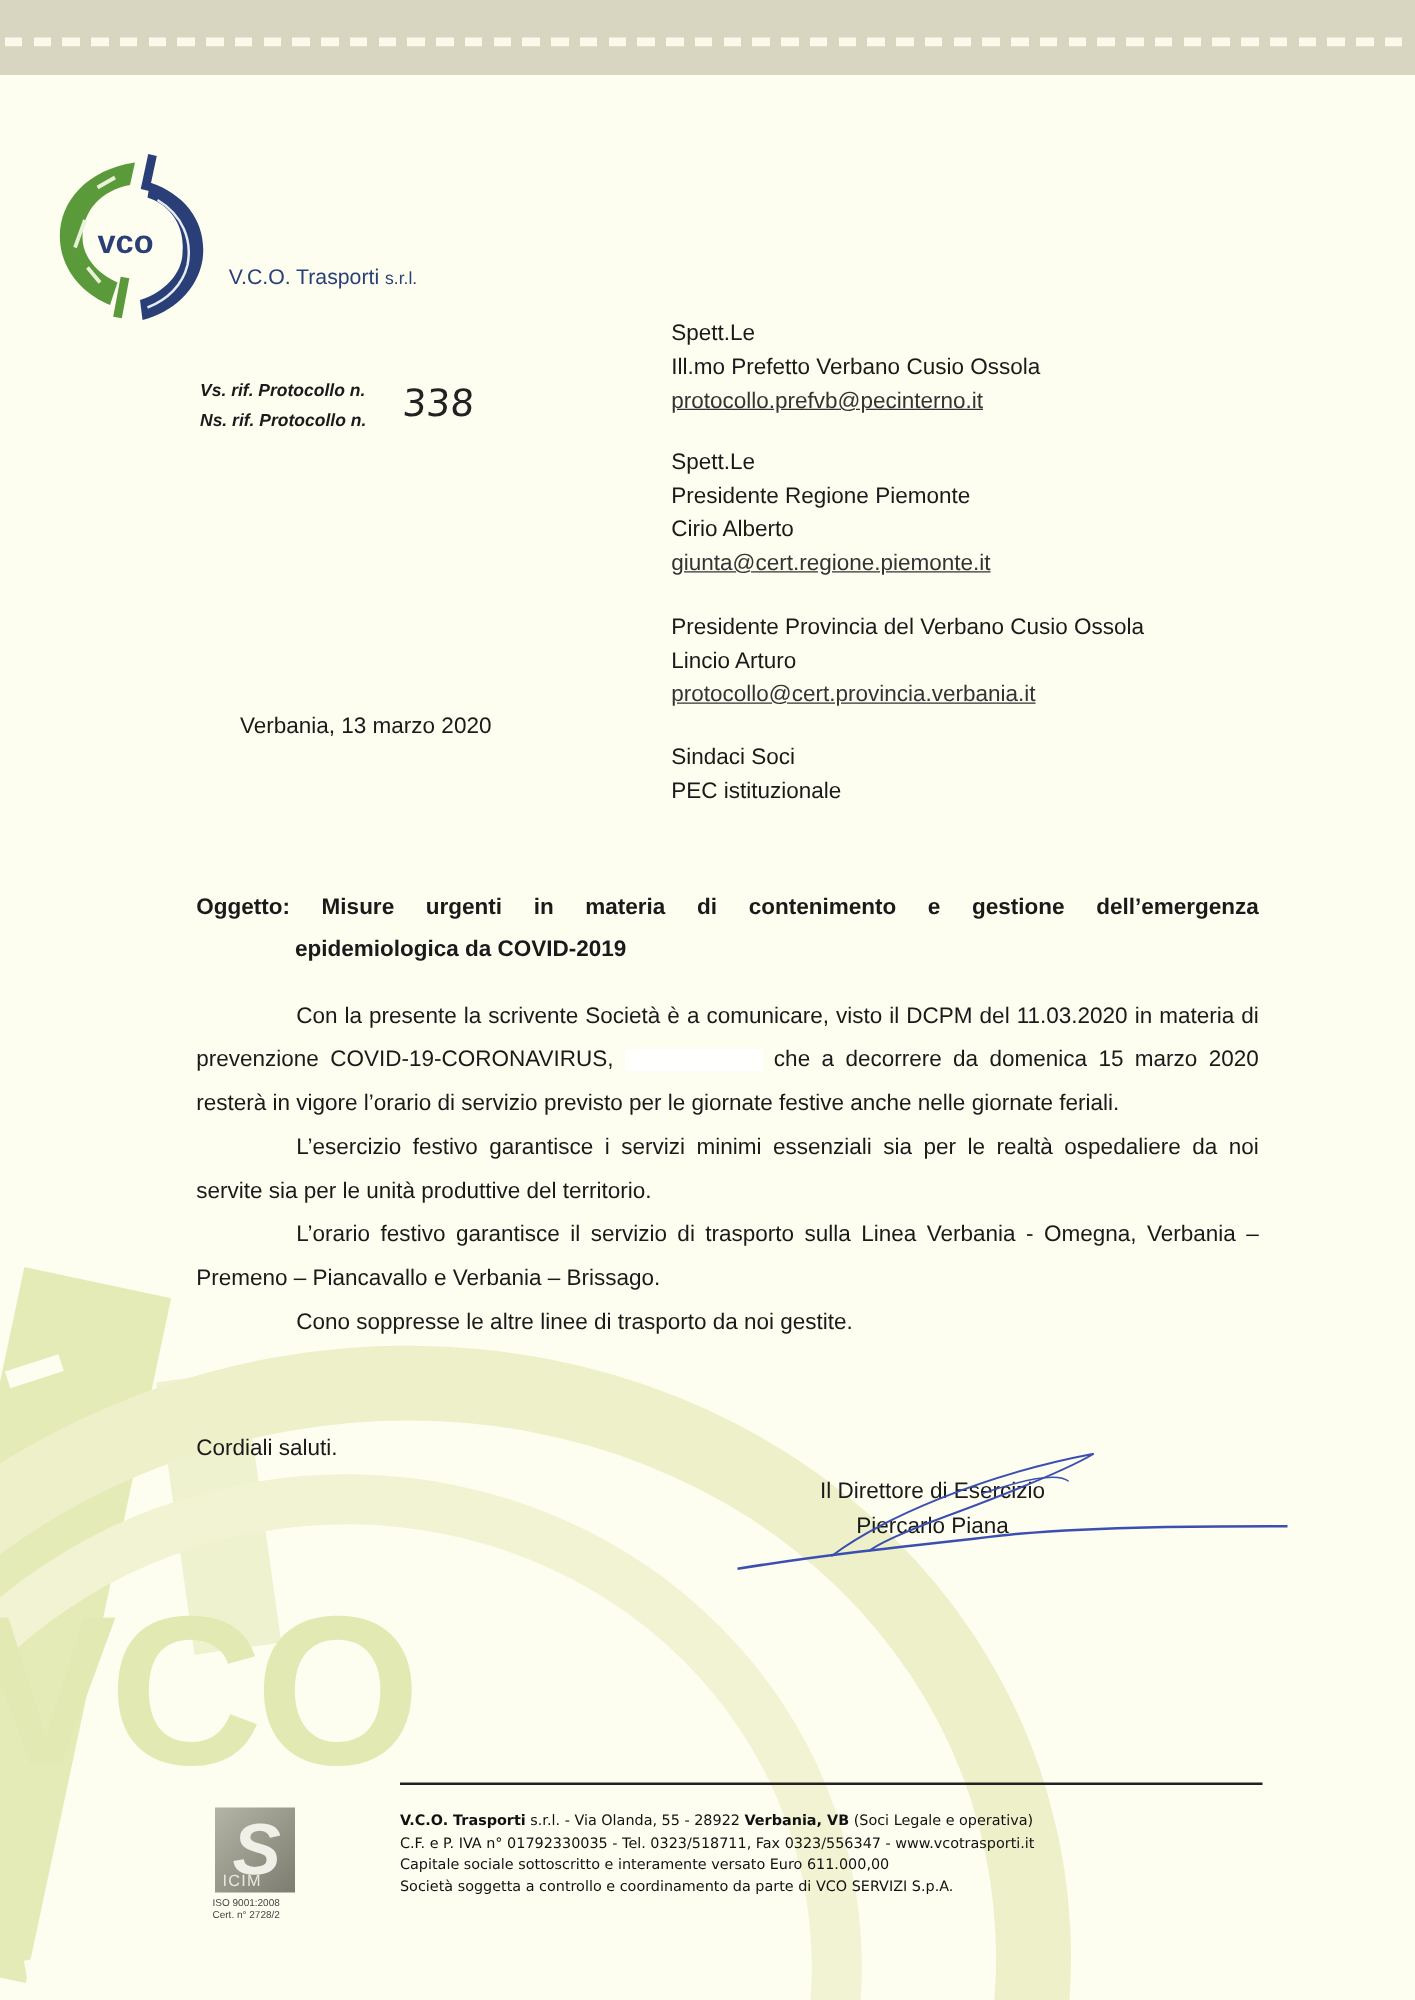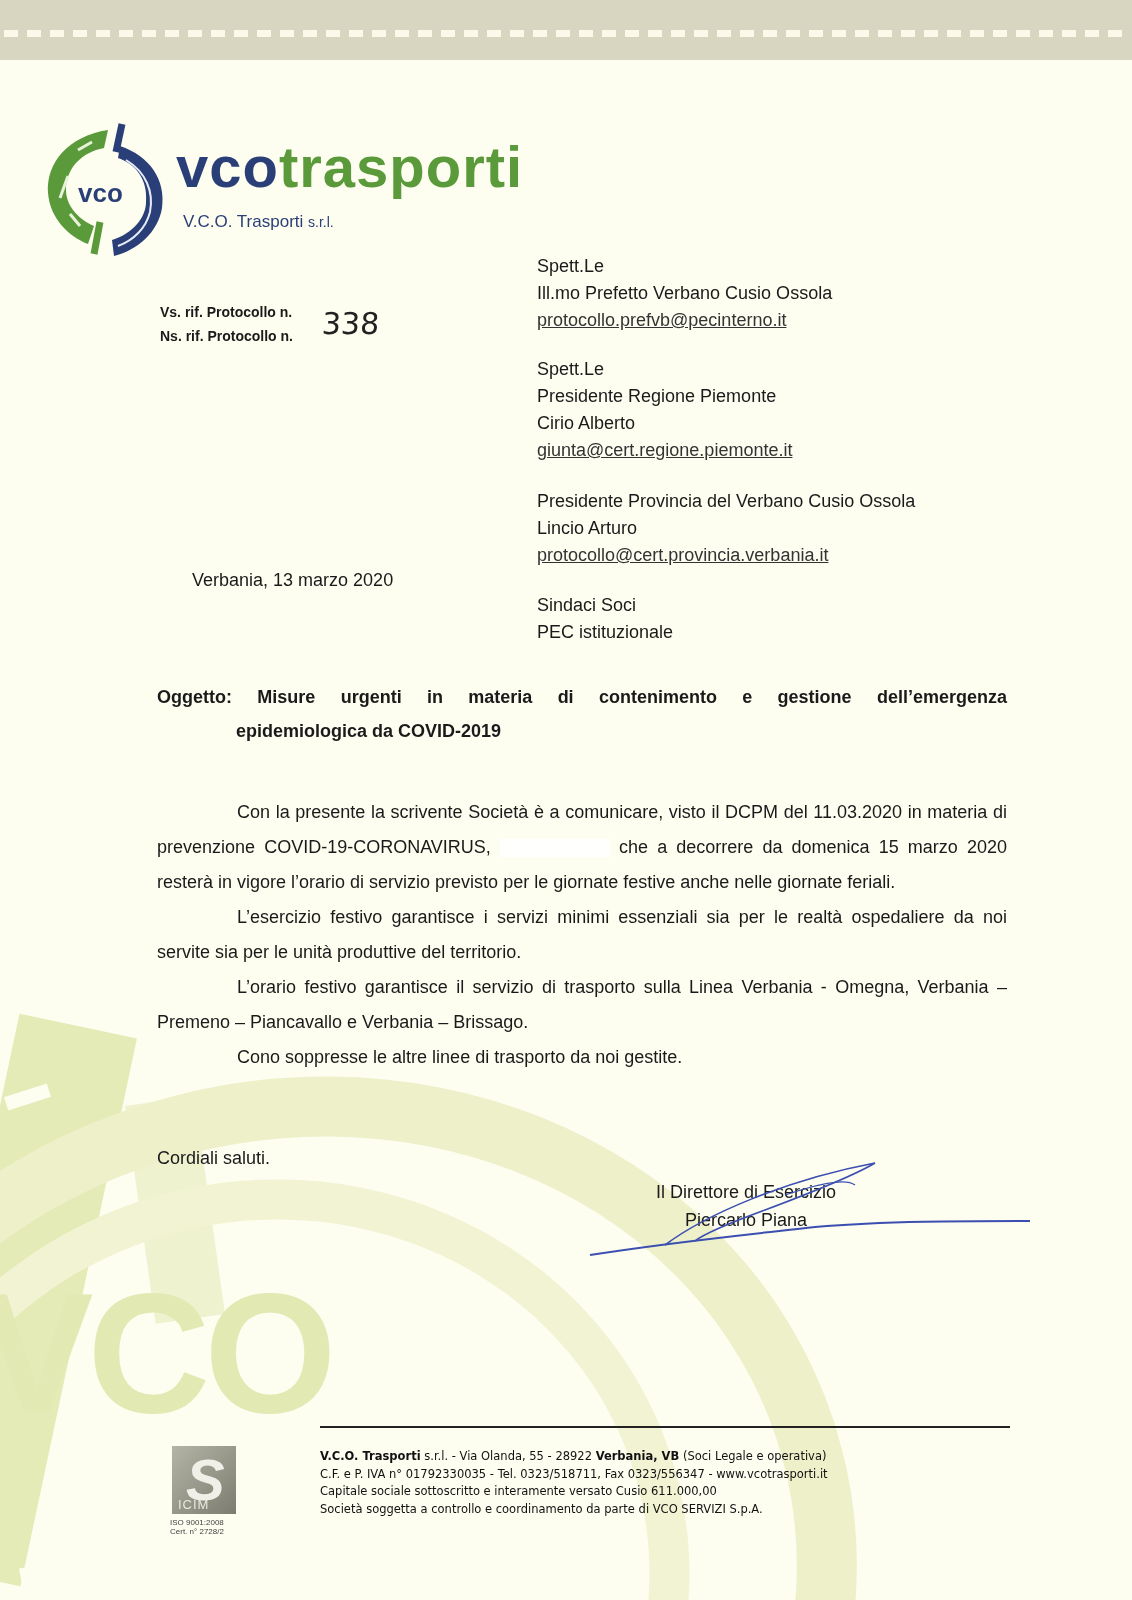--- a/index.html
+++ b/index.html
@@ -17,28 +17,28 @@
   .wm-dash2 { left:20px; top:1565px; width:40px; height:14px; background:#fdfdf0; transform:rotate(-10deg); }
 
   .logo { position:absolute; left:38px; top:118px; width:560px; height:140px; }
   .logo-mark { position:absolute; left:0; top:0; width:140px; height:140px; }
   .logo-title { position:absolute; left:138px; top:20px; font-size:58px; font-weight:bold; letter-spacing:1px; line-height:1; }
   .logo-title .a { color:#2a3f77; }
   .logo-title .b { color:#5a9a3a; }
   .logo-sub { position:absolute; left:145px; top:94px; font-size:17px; color:#2a3f77; }
   .logo-sub small { font-size:14px; }
 
-  .refs { position:absolute; left:160px; top:300px; font-size:14px; font-weight:bold; line-height:24px; }
+  .refs { position:absolute; left:160px; top:300px; font-size:14px; font-weight:bold; line-height:24px;font-style:italic; }
   .ref-num { position:absolute; left:322px; top:306px; font-family:"DejaVu Sans", sans-serif; font-size:30px; font-weight:normal; color:#222; transform:skewX(-4deg); }
 
   .addr { position:absolute; left:537px; font-size:18px; line-height:27px; }
   .addr a, .email { color:#333; text-decoration:underline; }
   .date { position:absolute; left:160px; top:570px; font-size:18px;margin-left:32px; }
 
-  .subject { position:absolute; left:157px; top:680px; width:850px; font-family:"Liberation Sans", sans-serif; font-weight:bold; font-size:18px; line-height:34px; letter-spacing:0; }
+  .subject { position:absolute; left:157px; top:708px; width:850px; font-family:"Liberation Sans", sans-serif; font-weight:bold; font-size:18px; line-height:34px; letter-spacing:0; }
   .subject .l1 { display:flex; justify-content:space-between; word-spacing:8px; }
   .subject .l2 { padding-left:79px; }
 
   .body { position:absolute; left:157px; width:850px; font-size:18px; line-height:35px; text-align:justify; }
   .p1 { top:795px; }
   .indent { text-indent:80px; }
   .redact { display:inline-block; width:110px; height:18px; background:#fffffd; vertical-align:middle; }
 
   .saluti { position:absolute; left:157px; top:1148px; font-size:18px; }
   .sign { position:absolute; left:656px; top:1178px; font-size:18px; line-height:28px; text-align:center; }
@@ -69,21 +69,20 @@
 <div class="logo">
   <svg class="logo-mark" viewBox="0 0 140 140">
     <path d="M70 12 C30 18 8 45 10 75 C12 100 30 118 50 126 L56 108 C38 100 28 86 28 72 C28 50 44 34 66 30 Z" fill="#5a9a3a"></path>
     <path d="M30 58 L22 80 M40 32 L54 24 M32 96 L42 108" stroke="#e8f2d8" stroke-width="3" fill="none"></path>
     <path d="M82 28 C112 38 128 62 124 90 C120 114 100 132 76 138 L74 122 C94 116 108 100 108 84 C110 62 98 46 80 40 Z" fill="#2a3f77"></path>
     <path d="M88 42 C108 54 116 74 112 94 C108 110 96 122 80 128" stroke="#e6ecf7" stroke-width="2" fill="none"></path>
     <path d="M84 6 L78 34" stroke="#2a3f77" stroke-width="7"></path>
     <path d="M62 104 L56 136" stroke="#5a9a3a" stroke-width="7"></path>
     <text x="40" y="84" font-family="Liberation Sans, sans-serif" font-weight="bold" font-size="26" fill="#2a3f77">vco</text>
   </svg>
-  <div class="logo-title"><span class="a">vco</span><span class="b">trasporti</span></div>
   <div class="logo-sub"><span>V.C.O. Trasporti</span> <small>s.r.l.</small></div>
 </div>
 
 <div class="refs">
   <div>Vs. rif. Protocollo n.</div>
   <div>Ns. rif. Protocollo n.</div>
 </div>
 <div class="ref-num">338</div>
 
 <div class="addr" style="top:253px">
@@ -149,15 +148,15 @@
   <span>S</span>
   <em>ICIM</em>
 </div>
 <div class="iso-cap">
   <div>ISO 9001:2008</div>
   <div>Cert. n° 2728/2</div>
 </div>
 <div class="footer">
   <div><b>V.C.O. Trasporti</b> <span>s.r.l. - Via Olanda, 55 - 28922</span> <b>Verbania, VB</b> <span>(Soci Legale e operativa)</span></div>
   <div>C.F. e P. IVA n° 01792330035 - Tel. 0323/518711, Fax 0323/556347 - www.vcotrasporti.it</div>
-  <div>Capitale sociale sottoscritto e interamente versato Cusio 611.000,00</div>
+  <div>Capitale sociale sottoscritto e interamente versato Euro 611.000,00</div>
   <div>Società soggetta a controllo e coordinamento da parte di VCO SERVIZI S.p.A.</div>
 </div>
 
 </body></html>

